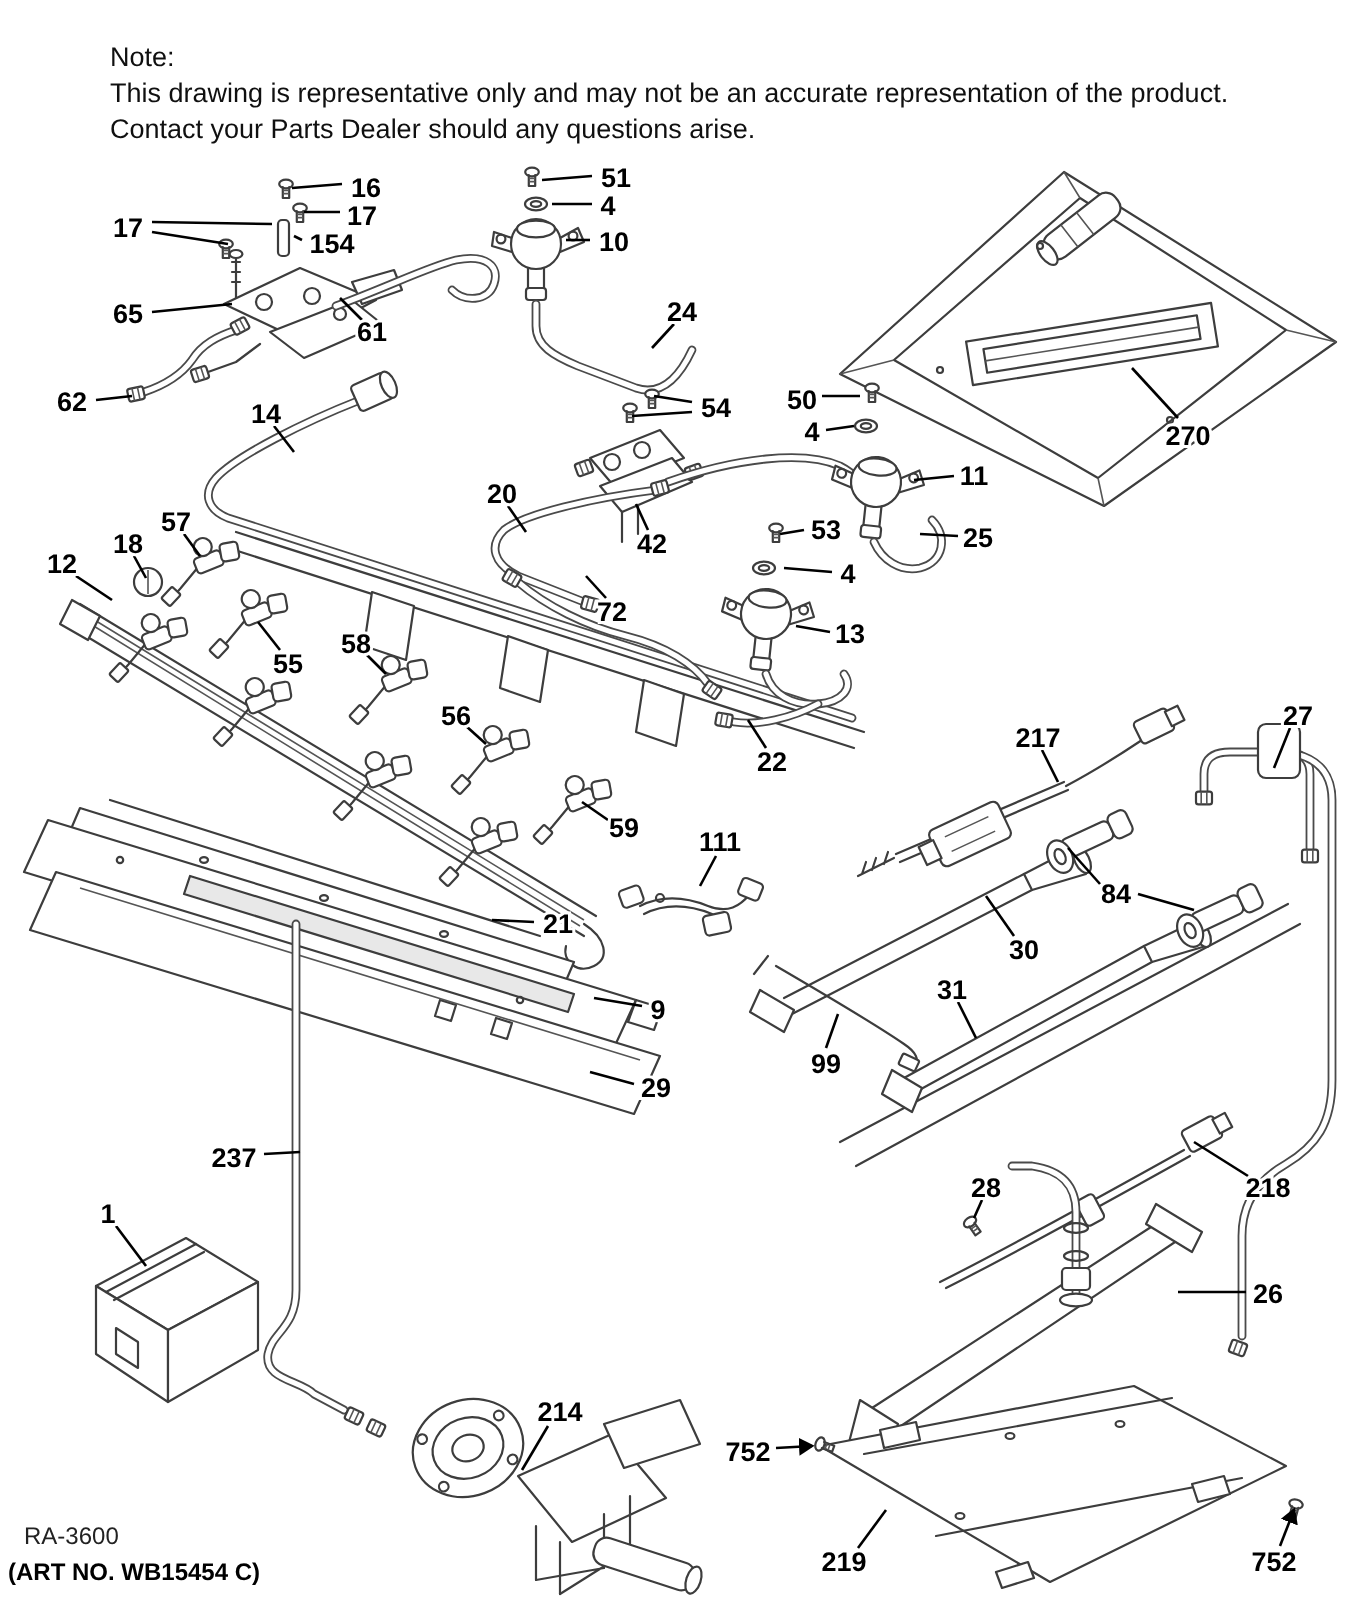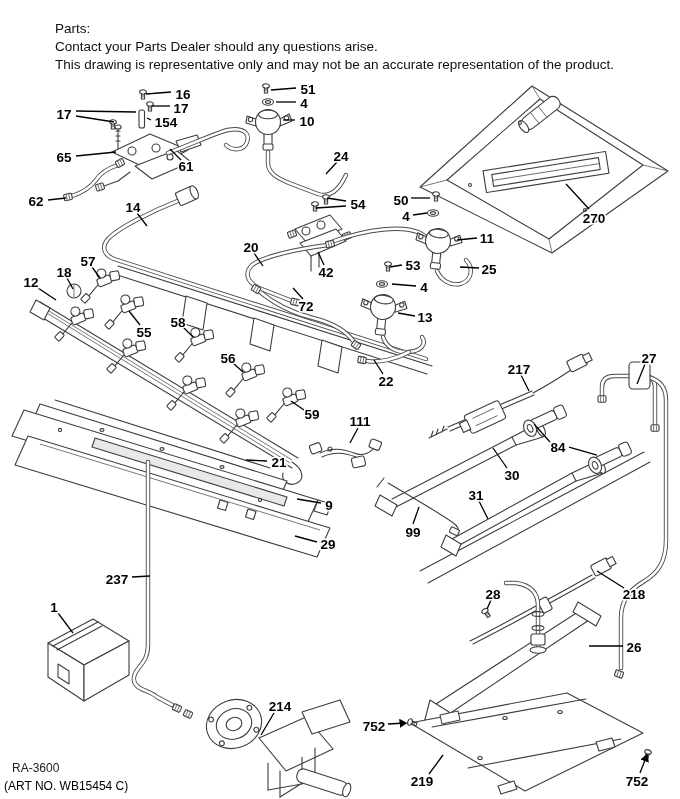--- a/index.html
+++ b/index.html
@@ -1,41 +1,41 @@
 <!DOCTYPE html>
 <html><head>
 <meta charset="utf-8">
 <style>
   html,body{margin:0;padding:0;background:#fff;}
   #page{position:relative;width:680px;height:799px;background:#fff;overflow:hidden;
         font-family:"Liberation Sans",sans-serif;color:#111;}
   #note{position:absolute;left:55px;top:20px;width:590px;font-size:13.5px;line-height:18px;color:#101010;}
   #note .h{margin-bottom:0px;}
   #footer-code{position:absolute;left:12px;top:761px;font-size:12px;color:#222;}
-  #footer-art{position:absolute;left:4px;top:779px;font-size:12px;font-weight:normal;color:#000;}
+  #footer-art{position:absolute;left:4px;top:779px;font-size:12px;font-weight:bold;color:#000;}
   svg{position:absolute;left:0;top:0;}
   .ln{stroke:#3d3d3d;stroke-width:1.1;fill:none;stroke-linecap:round;stroke-linejoin:round;}
   .lnf{stroke:#3d3d3d;stroke-width:1.1;fill:#fff;stroke-linejoin:round;}
   .lnd{stroke:#3d3d3d;stroke-width:1.1;fill:#e8e8e8;stroke-linejoin:round;}
   .thin{stroke:#555;stroke-width:.8;fill:none;}
   .to{stroke:#4a4a4a;stroke-width:4.4;fill:none;stroke-linecap:round;stroke-linejoin:round;}
   .ti{stroke:#ffffff;stroke-width:2.6;fill:none;stroke-linecap:round;stroke-linejoin:round;}
   .callout-text{font-family:"Liberation Sans",sans-serif;font-weight:bold;font-size:13.5px;fill:#000;
         paint-order:stroke;stroke:#fff;stroke-width:3px;}
   .leader{stroke:#000;stroke-width:1.3;fill:none;}
 </style>
 </head>
 <body>
 
 <div id="page">
 
   <div id="note">
-    <div class="h">Parts:</div>
+    <div class="h">Note:</div>
+    <div>This drawing is representative only and may not be an accurate representation of the product.</div>
     <div>Contact your Parts Dealer should any questions arise.</div>
-    <div>This drawing is representative only and may not be an accurate representation of the product.</div>
   </div>
 
   <svg id="art" width="680" height="799" viewBox="0 0 680 799">
     <defs>
       <marker id="arrw" markerWidth="7" markerHeight="7" refX="5" refY="3.5" orient="auto">
         <path d="M0,0 L6,3.5 L0,7 Z" fill="#000"></path>
       </marker>
       <g id="screw-sm">
         <ellipse cx="0" cy="0" rx="3.4" ry="2.2" class="lnf"></ellipse>
         <path d="M-1.6,1.6 L-1.6,7 L1.6,7 L1.6,1.6" class="ln"></path>

